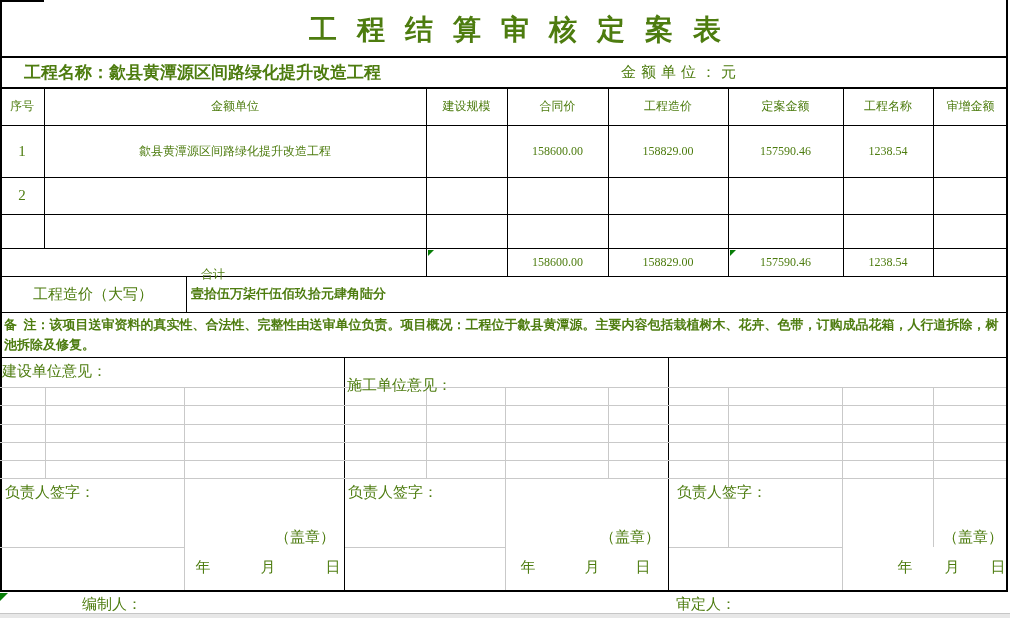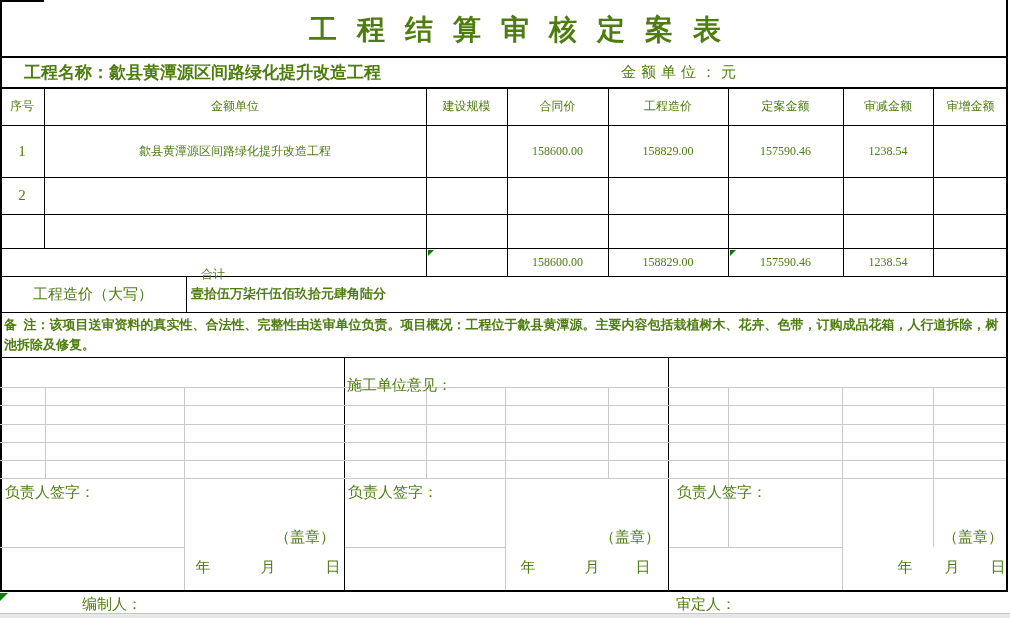--- a/index.html
+++ b/index.html
@@ -73,21 +73,21 @@
   <div class="cell title" style="left:20px;top:8px;width:1010px;height:44px;">工程结算审核定案表</div>
   <div class="cell cl meta" style="left:24px;top:57px;width:610px;height:30px;">工程名称：歙县黄潭源区间路绿化提升改造工程</div>
   <div class="cell cl unit" style="left:621px;top:58px;width:220px;height:28px;">金额单位：元</div>
 
   <div class="cell" style="left:0;top:87px;width:44px;height:38px;">序号</div>
   <div class="cell" style="left:44px;top:87px;width:382px;height:38px;">金额单位</div>
   <div class="cell" style="left:426px;top:87px;width:81px;height:38px;">建设规模</div>
   <div class="cell" style="left:507px;top:87px;width:101px;height:38px;">合同价</div>
   <div class="cell" style="left:608px;top:87px;width:120px;height:38px;">工程造价</div>
   <div class="cell" style="left:728px;top:87px;width:115px;height:38px;">定案金额</div>
-  <div class="cell" style="left:843px;top:87px;width:90px;height:38px;">审减金额</div>
+  <div class="cell" style="left:843px;top:87px;width:90px;height:38px;">工程名称</div>
   <div class="cell" style="left:933px;top:87px;width:75px;height:38px;">审增金额</div>
 
   <div class="cell" style="left:0;top:125px;width:44px;height:52px;font-size:15px;">1</div>
   <div class="cell" style="left:44px;top:125px;width:382px;height:52px;">歙县黄潭源区间路绿化提升改造工程</div>
   <div class="cell" style="left:507px;top:125px;width:101px;height:52px;">158600.00</div>
   <div class="cell" style="left:608px;top:125px;width:120px;height:52px;">158829.00</div>
   <div class="cell" style="left:728px;top:125px;width:115px;height:52px;">157590.46</div>
   <div class="cell" style="left:843px;top:125px;width:90px;height:52px;">1238.54</div>
 
   <div class="cell" style="left:0;top:177px;width:44px;height:37px;font-size:15px;">2</div>
@@ -98,20 +98,21 @@
   <div class="cell" style="left:728px;top:248px;width:115px;height:28px;">157590.46</div>
   <div class="cell" style="left:843px;top:248px;width:90px;height:28px;">1238.54</div>
   <div class="tri" style="left:428px;top:250px;"></div>
   <div class="tri" style="left:730px;top:250px;"></div>
 
   <div class="cell small" style="left:0;top:276px;width:186px;height:36px;">工程造价（大写）</div>
   <div class="cell cl costv" style="left:191px;top:276px;width:810px;height:36px;">壹拾伍万柒仟伍佰玖拾元肆角陆分</div>
 
   <div class="remark" style="left:4px;top:315px;width:1002px;height:42px;">备  注：该项目送审资料的真实性、合法性、完整性由送审单位负责。项目概况：工程位于歙县黄潭源。主要内容包括栽植树木、花卉、色带，订购成品花箱，人行道拆除，树池拆除及修复。</div>
 
+  <div class="cell cl small" style="left:2px;top:359px;width:220px;height:24px;">建设单位意见：</div>
   <div class="cell cl small" style="left:347px;top:373px;width:220px;height:24px;">施工单位意见：</div>
 
   <div class="cell cl small" style="left:5px;top:481px;width:200px;height:22px;">负责人签字：</div>
   <div class="cell cl small" style="left:348px;top:481px;width:200px;height:22px;">负责人签字：</div>
   <div class="cell cl small" style="left:677px;top:481px;width:200px;height:22px;">负责人签字：</div>
 
   <div class="cell cr small" style="left:160px;top:527px;width:175px;height:20px;">（盖章）</div>
   <div class="cell cr small" style="left:485px;top:527px;width:175px;height:20px;">（盖章）</div>
   <div class="cell cr small" style="left:828px;top:527px;width:175px;height:20px;">（盖章）</div>
 

